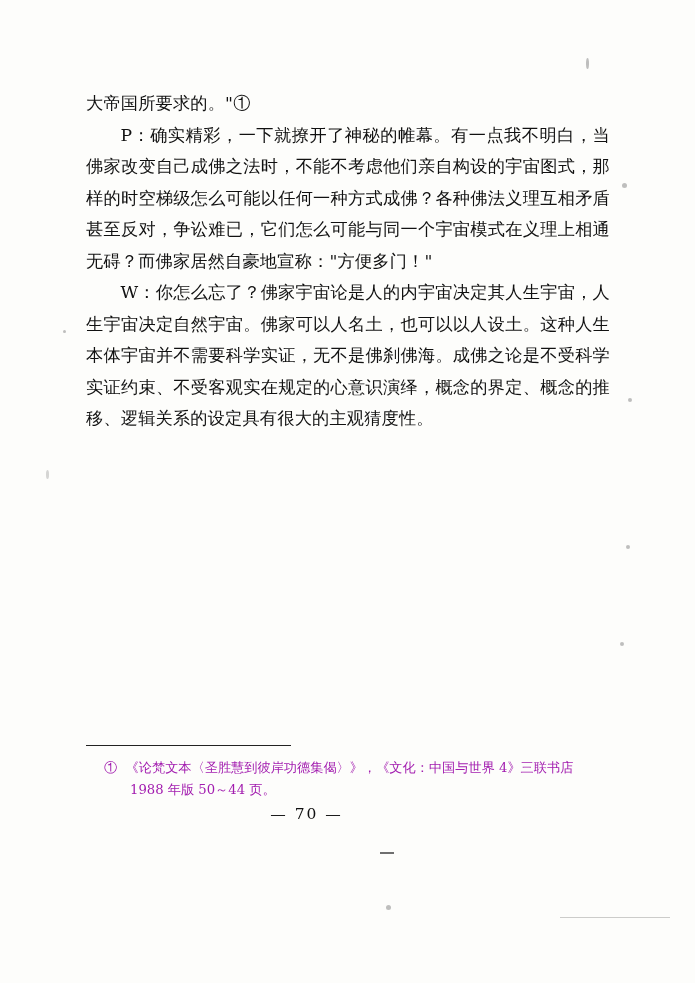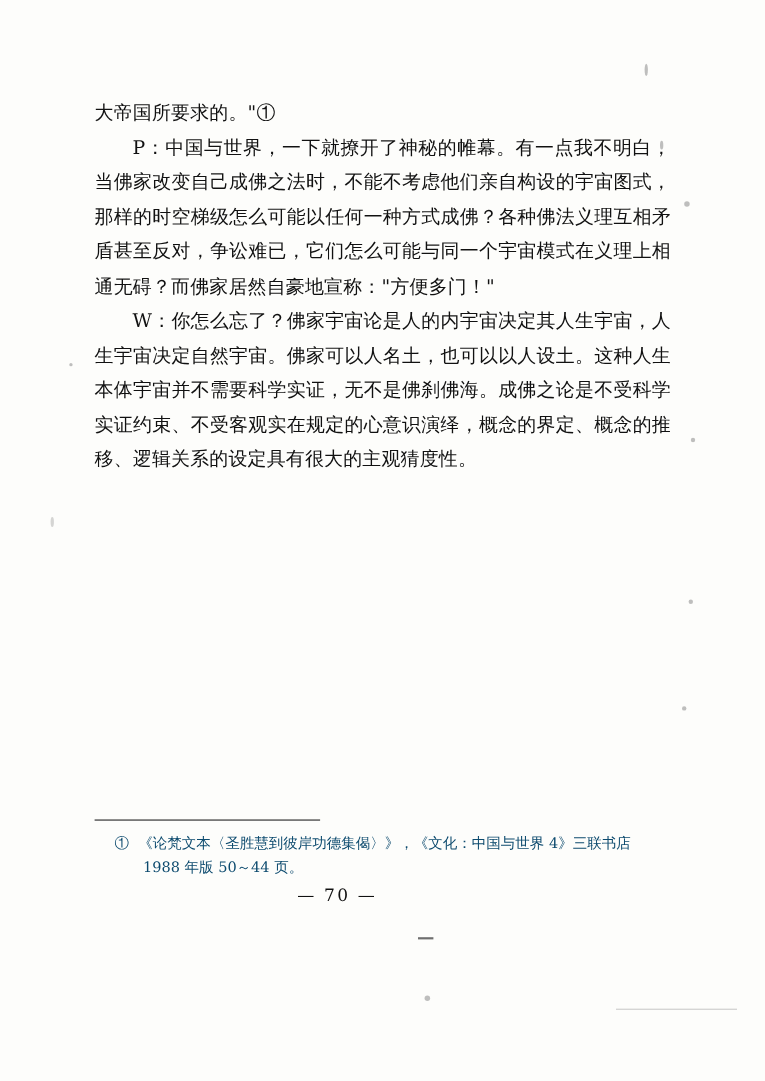--- a/index.html
+++ b/index.html
@@ -56,21 +56,21 @@
     height: 1px;
     background: #222;
   }
   .footnote {
     position: absolute;
     left: 104px;
     top: 757px;
     width: 500px;
     font-size: 13.2px;
     line-height: 22px;
-    color: #0c4a6e;
+    color: #a21caf;
   }
   .footnote .fn-line {
     display: block;
     text-align: justify;
   }
   .footnote .fn-line.second {
     padding-left: 26px;
   }
   .page-number {
     position: absolute;
@@ -87,21 +87,21 @@
     background: #6f6f6f;
   }
 </style>
 </head>
 <body>
 
 <div class="page">
 
   <div class="text-col">
     <p class="para">大帝国所要求的。"①</p>
-    <p class="para indent">P：中国与世界，一下就撩开了神秘的帷幕。有一点我不明白，当佛家改变自己成佛之法时，不能不考虑他们亲自构设的宇宙图式，那样的时空梯级怎么可能以任何一种方式成佛？各种佛法义理互相矛盾甚至反对，争讼难已，它们怎么可能与同一个宇宙模式在义理上相通无碍？而佛家居然自豪地宣称："方便多门！"</p>
+    <p class="para indent">P：确实精彩，一下就撩开了神秘的帷幕。有一点我不明白，当佛家改变自己成佛之法时，不能不考虑他们亲自构设的宇宙图式，那样的时空梯级怎么可能以任何一种方式成佛？各种佛法义理互相矛盾甚至反对，争讼难已，它们怎么可能与同一个宇宙模式在义理上相通无碍？而佛家居然自豪地宣称："方便多门！"</p>
     <p class="para indent">W：你怎么忘了？佛家宇宙论是人的内宇宙决定其人生宇宙，人生宇宙决定自然宇宙。佛家可以人名土，也可以以人设土。这种人生本体宇宙并不需要科学实证，无不是佛刹佛海。成佛之论是不受科学实证约束、不受客观实在规定的心意识演绎，概念的界定、概念的推移、逻辑关系的设定具有很大的主观猜度性。</p>
   </div>
 
   <div class="footnote-rule"></div>
 
   <div class="footnote">
     <span class="fn-line"><span>①</span>&nbsp;&nbsp;<span>《论梵文本〈圣胜慧到彼岸功德集偈〉》，《文化：中国与世界 4》三联书店</span></span>
     <span class="fn-line second">1988 年版 50～44 页。</span>
   </div>
 

